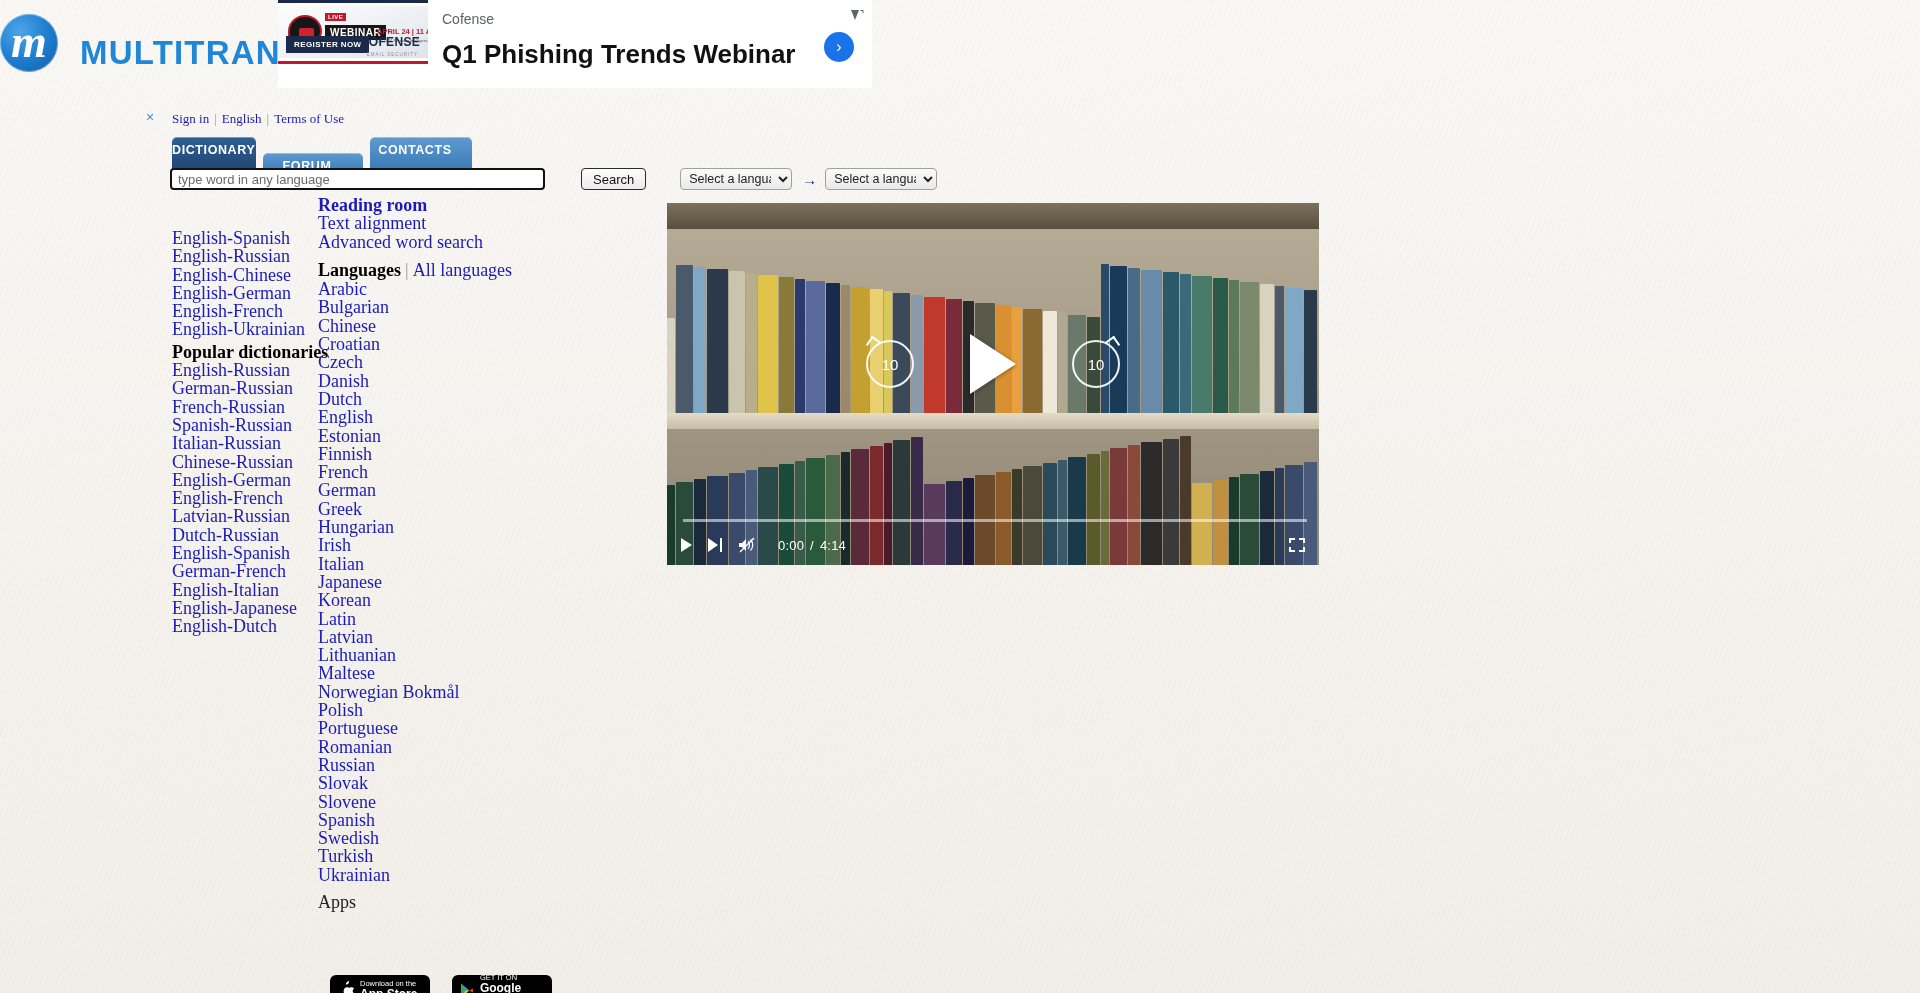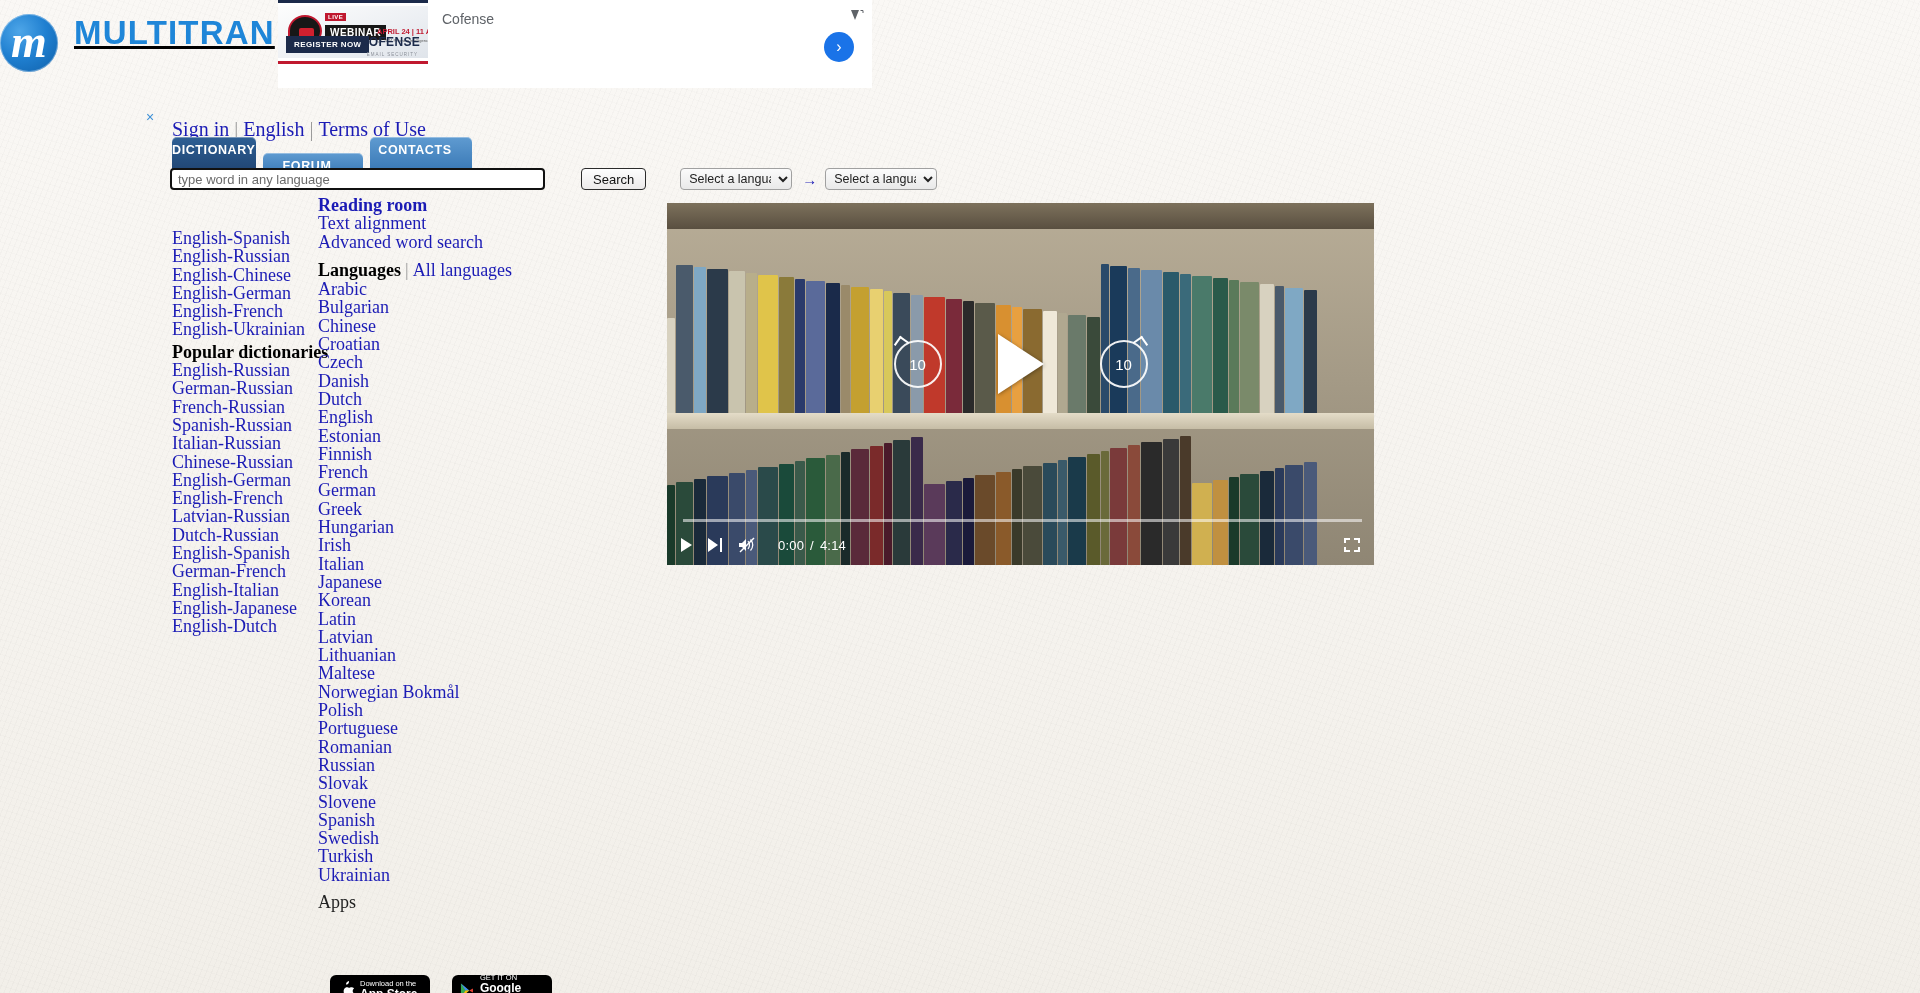--- a/index.html
+++ b/index.html
@@ -20,21 +20,21 @@
       repeating-linear-gradient(18deg, rgba(0,0,0,0.012) 0px, rgba(0,0,0,0.012) 1px, rgba(255,255,255,0) 1px, rgba(255,255,255,0) 7px),
       linear-gradient(#faf8f5, #f2efe9);
     pointer-events: none;
     z-index: 0;
   }
   .page { position: relative; z-index: 1; width: 1920px; height: 993px; }
 
   
   .logo-wrap {
     position: absolute; left: 0px; top: 14px;
-    display: flex; align-items: flex-start; gap: 16px; text-decoration: underline;
+    display: flex; align-items: flex-end; gap: 22px;
   }
   .logo-mark {
     width: 58px; height: 58px; border-radius: 50%;
     background: radial-gradient(circle at 34% 30%, #4ea6e8 0%, #1f7fd0 48%, #0f5fa8 100%);
     position: relative;
     box-shadow: inset 0 0 0 1px rgba(255,255,255,0.35);
   }
   .logo-mark::after {
     content: "m";
     position: absolute; left: 0; right: 0; top: 50%;
@@ -146,21 +146,21 @@
 
   
   .ad-close {
     position: absolute; left: 143px; top: 110px;
     width: 14px; height: 14px; cursor: pointer;
     color: #3b8fd6; font-family:"Liberation Sans",sans-serif;
     font-size: 14px; line-height: 14px; text-align:center;
   }
   .toplinks {
     position: absolute; left: 172px; top: 111px;
-    font-size: 20px; color: #1b1bb5; white-space: nowrap; margin-top: 7px;
+    font-size: 13px; color: #1b1bb5; white-space: nowrap;
   }
   .toplinks a { color:#1b1bb5; text-decoration:none; cursor:pointer; }
   .toplinks .sep { color:#9b9b9b; margin: 0 5px; }
 
   .tabs {
     position: absolute; left: 172px; top: 137px;
     display: flex; gap: 7px;
   }
   .tab {
     font-family:"Liberation Sans",sans-serif;
@@ -270,21 +270,21 @@
     padding: 0 8px;
     font-family:"Liberation Sans",sans-serif;
     cursor: pointer;
   }
   .store .s-small { font-size: 7.5px; line-height: 1; }
   .store .s-big { font-size: 12px; font-weight: bold; line-height: 1; }
 
   
   .video {
     position: absolute; left: 667px; top: 203px;
-    width: 707px; height: 362px;
+    width: 652px; height: 362px;
     background: #0f172a;
     overflow: hidden;
   }
   .shelfimg { position:absolute; inset:0; }
   .shelf-bg { position:absolute; inset:0; background: linear-gradient(#b8ad97, #8f8674); }
   .shelf-board {
     position:absolute; left:0; right:0; height: 16px;
     background: linear-gradient(#e4dcc8,#c6bda6);
   }
   .shelf-top-panel {
@@ -367,20 +367,21 @@
       <div class="ad-live">LIVE</div>
       <div class="ad-webinar">WEBINAR</div>
       <div class="ad-date">APRIL 24 | 11 AM ET</div>
       <div class="ad-sub">Q1 2024 Phishing Intelligence Trends Review</div>
       <div class="ad-register">REGISTER NOW</div>
       <div class="ad-brand">COFENSE</div>
       <div class="ad-brand-sub">EMAIL SECURITY</div>
     </div>
     <div class="ad-body">
       <div class="ad-advertiser">Cofense</div>
+      <div class="ad-headline">Q1 Phishing Trends Webinar</div>
       <svg class="ad-choice" viewBox="0 0 14 12">
         <path d="M1 1 L9 1 L5 11 Z" fill="#5f6368"></path>
         <path d="M10.5 1.5 L13 1.5 L13 4" stroke="#5f6368" stroke-width="1" fill="none"></path>
       </svg>
       <div class="ad-cta">›</div>
     </div>
   </div>
 
   <div class="ad-close">×</div>
 

